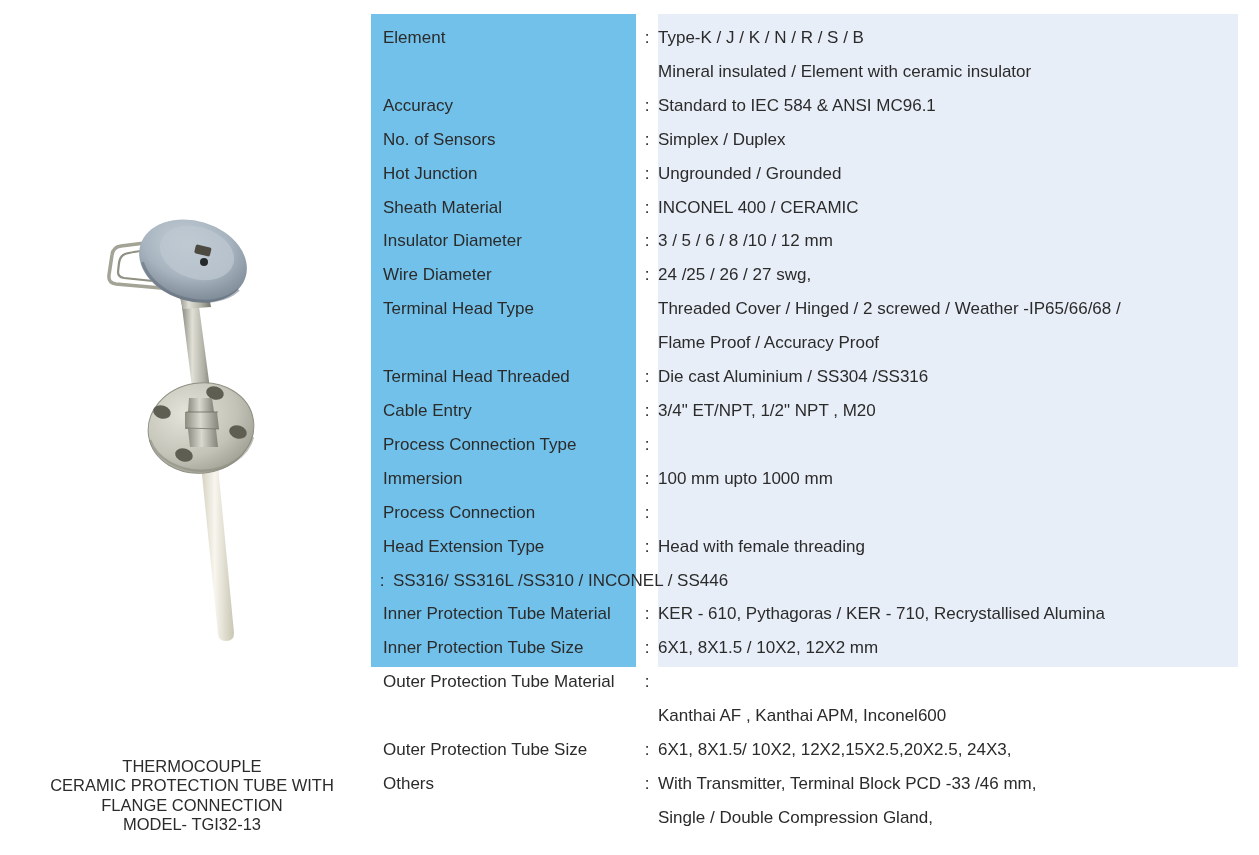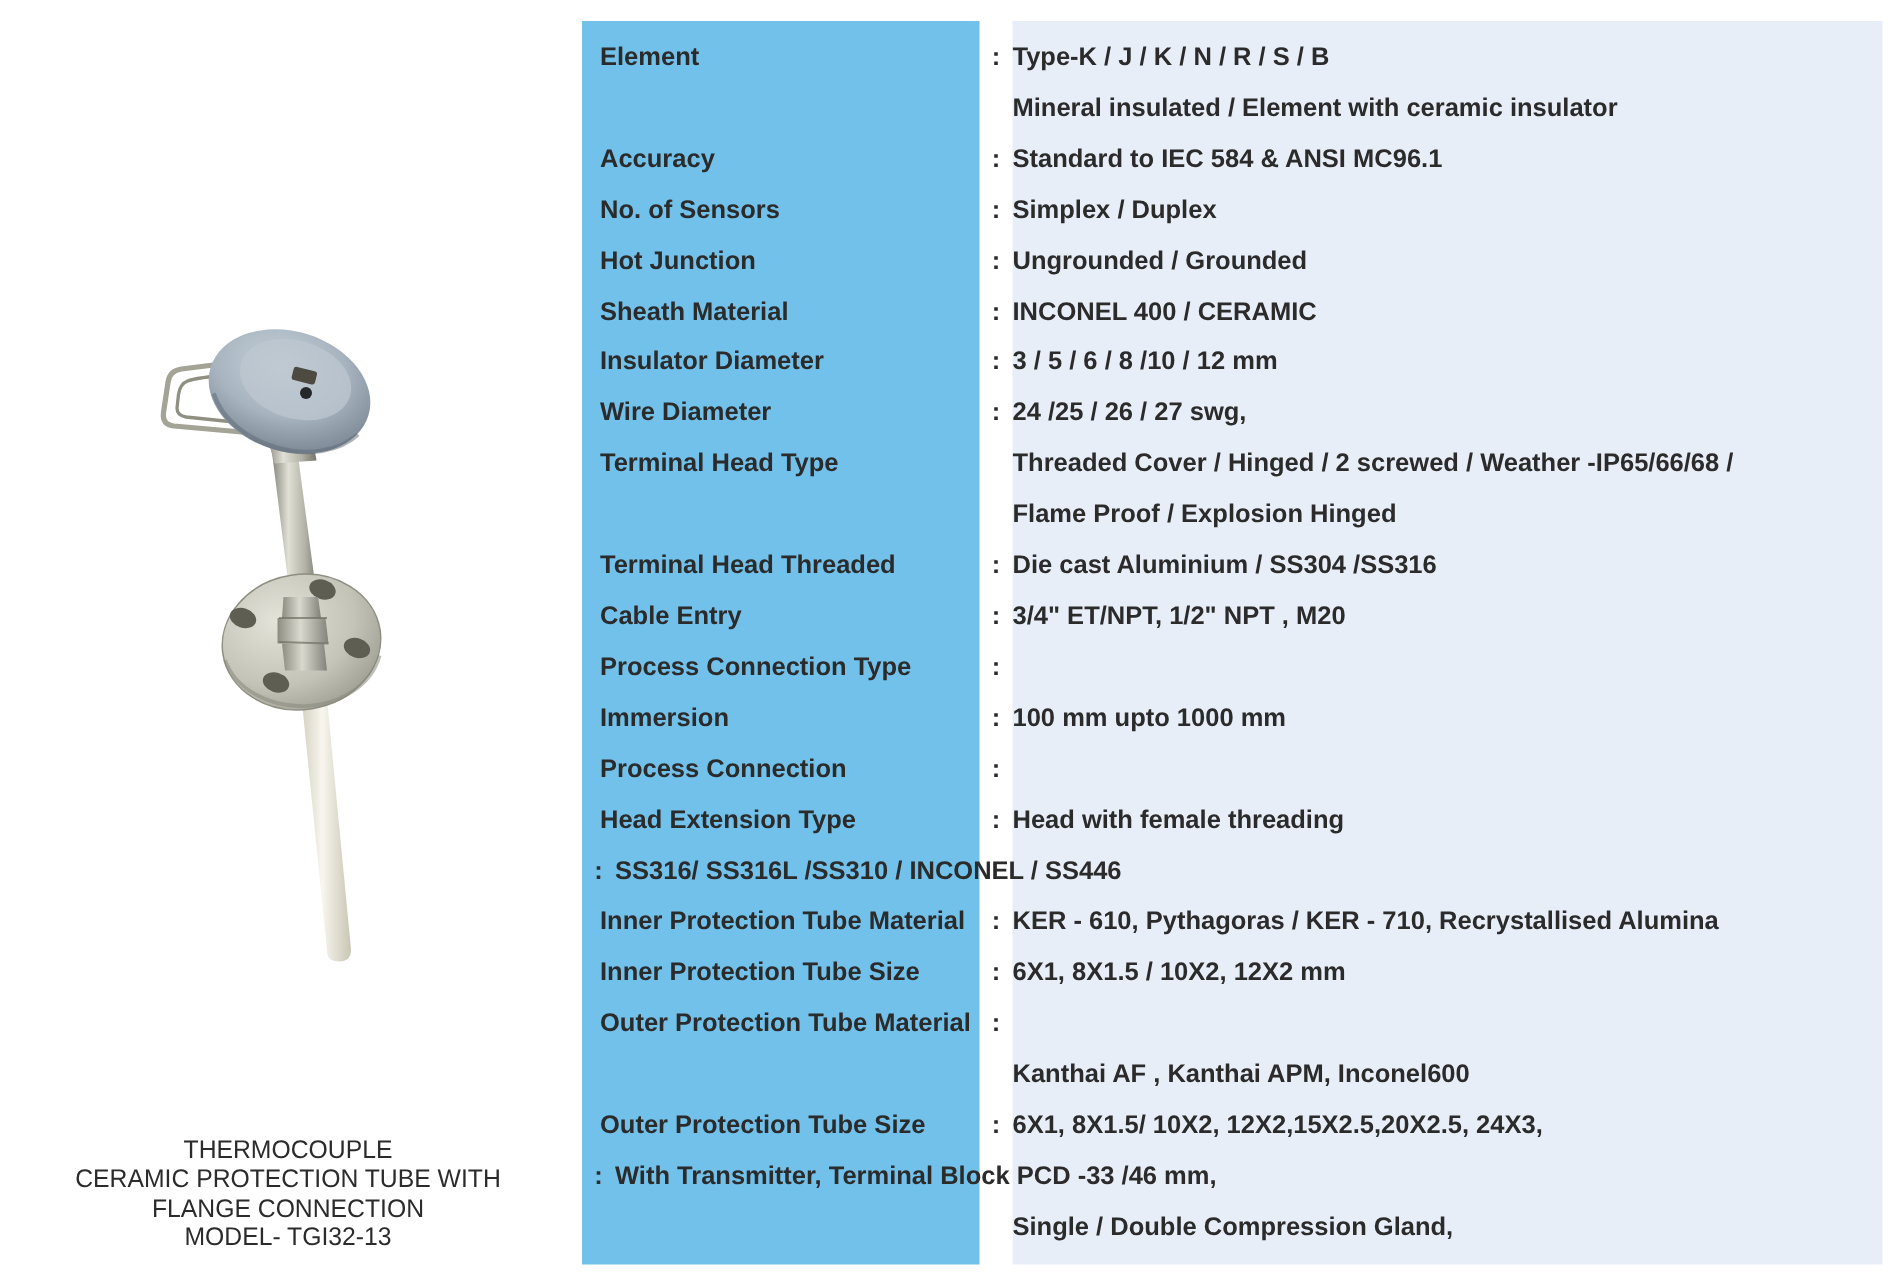--- a/index.html
+++ b/index.html
@@ -1,21 +1,21 @@
 <!DOCTYPE html>
 <html><head>
 <meta charset="utf-8">
 <style>
   html,body{margin:0;padding:0;}
   body{
     width:1259px;height:855px;position:relative;background:#ffffff;
     font-family:"Liberation Sans", sans-serif;color:#2b2b2b;overflow:hidden;
   }
   
-  .spec-wrap{position:absolute;left:388px;top:14px;width:867px;height:829px;font-weight:bold;}
+  .spec-wrap{position:absolute;left:371px;top:14px;width:867px;height:653px;}
   .strip-labels{position:absolute;left:0;top:0;width:265px;height:100%;}
   .strip-values{position:absolute;left:287px;top:0;width:580px;height:100%;}
   .spec-rows{position:absolute;left:0;top:7px;width:100%;}
   .spec-row{display:flex;line-height:33.9px;font-size:17px;}
   .cell-label{width:265px;box-sizing:border-box;padding-left:12px;white-space:nowrap;overflow:hidden;}
   .cell-colon{width:22px;text-align:center;}
   .cell-value{flex:1;box-sizing:border-box;white-space:nowrap;overflow:hidden;}
   
   .caption{
     position:absolute;left:2px;top:757px;width:380px;text-align:center;
@@ -150,21 +150,21 @@
         <div class="cell-value">24 /25 / 26 / 27 swg,</div>
       </div>
       <div class="spec-row">
         <div class="cell-label">Terminal Head Type</div>
         <div class="cell-colon"></div>
         <div class="cell-value">Threaded Cover / Hinged / 2 screwed  / Weather -IP65/66/68 /</div>
       </div>
       <div class="spec-row">
         <div class="cell-label"></div>
         <div class="cell-colon"></div>
-        <div class="cell-value">Flame Proof / Explosion Hinged</div>
+        <div class="cell-value">Flame Proof / Accuracy Proof</div>
       </div>
       <div class="spec-row">
         <div class="cell-label">Terminal Head Threaded</div>
         <div class="cell-colon">:</div>
         <div class="cell-value">Die cast Aluminium / SS304 /SS316</div>
       </div>
       <div class="spec-row">
         <div class="cell-label">Cable Entry</div>
         <div class="cell-colon">:</div>
         <div class="cell-value">3/4" ET/NPT,  1/2" NPT , M20</div>
@@ -209,20 +209,21 @@
         <div class="cell-label"></div>
         <div class="cell-colon"></div>
         <div class="cell-value">Kanthai AF , Kanthai APM, Inconel600</div>
       </div>
       <div class="spec-row">
         <div class="cell-label">Outer Protection Tube Size</div>
         <div class="cell-colon">:</div>
         <div class="cell-value">6X1, 8X1.5/ 10X2, 12X2,15X2.5,20X2.5, 24X3,</div>
       </div>
       <div class="spec-row">
+        <div class="cell-label">Others</div>
         <div class="cell-colon">:</div>
         <div class="cell-value">With Transmitter, Terminal Block PCD -33 /46 mm,</div>
       </div>
       <div class="spec-row">
         <div class="cell-label"></div>
         <div class="cell-colon"></div>
         <div class="cell-value">Single / Double Compression Gland,</div>
       </div>
     </div>
 </div>

